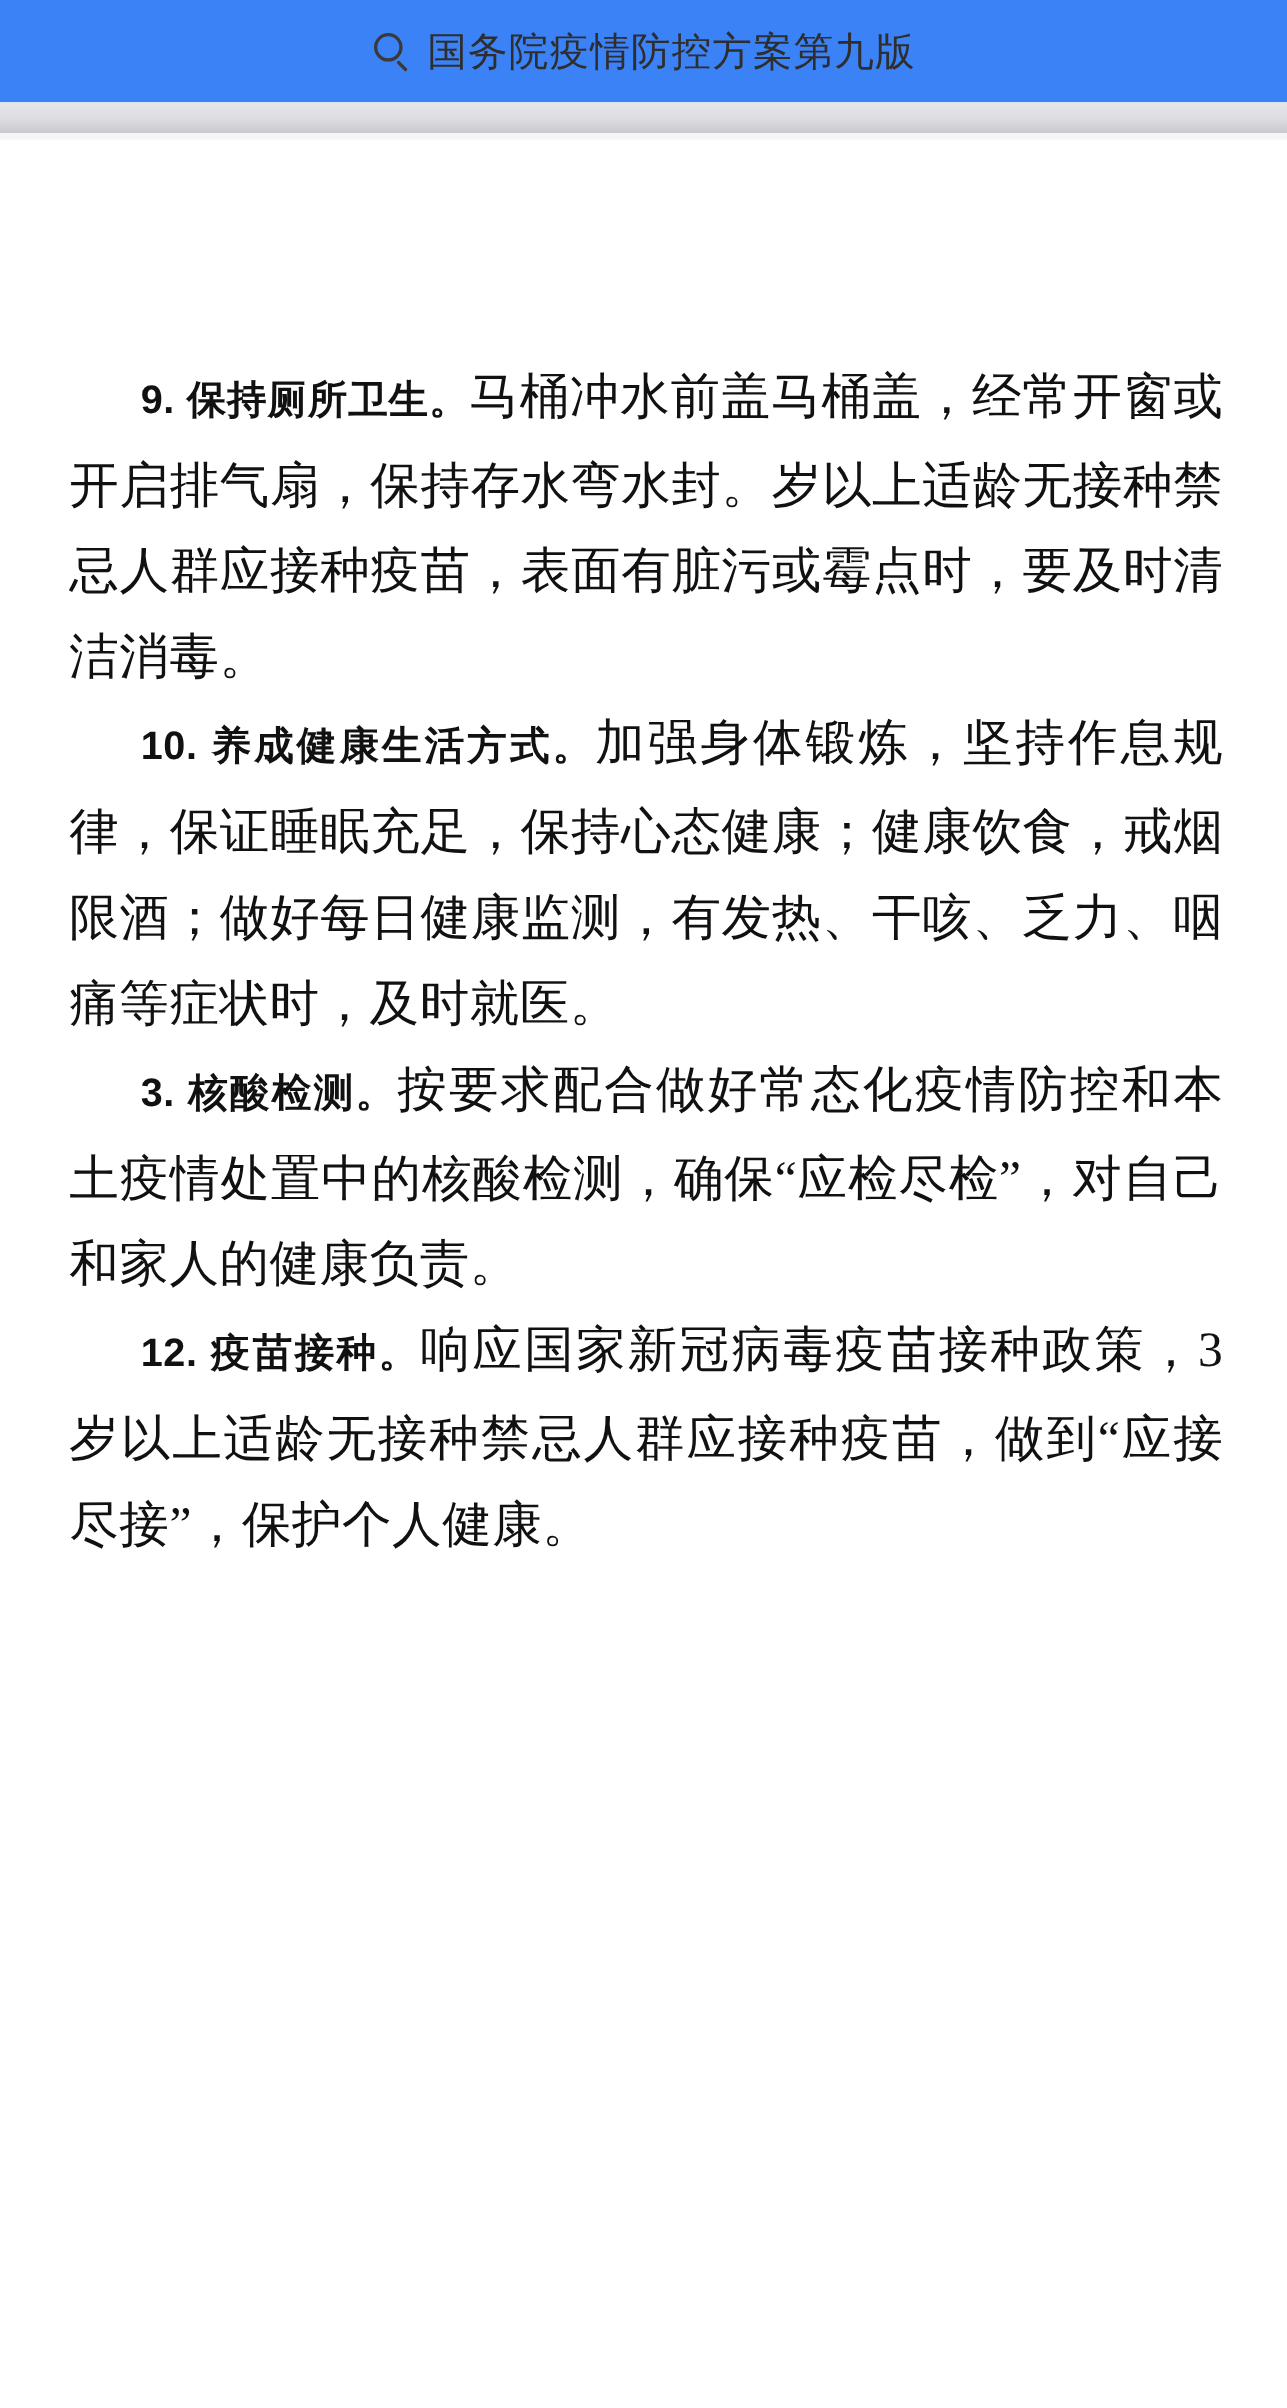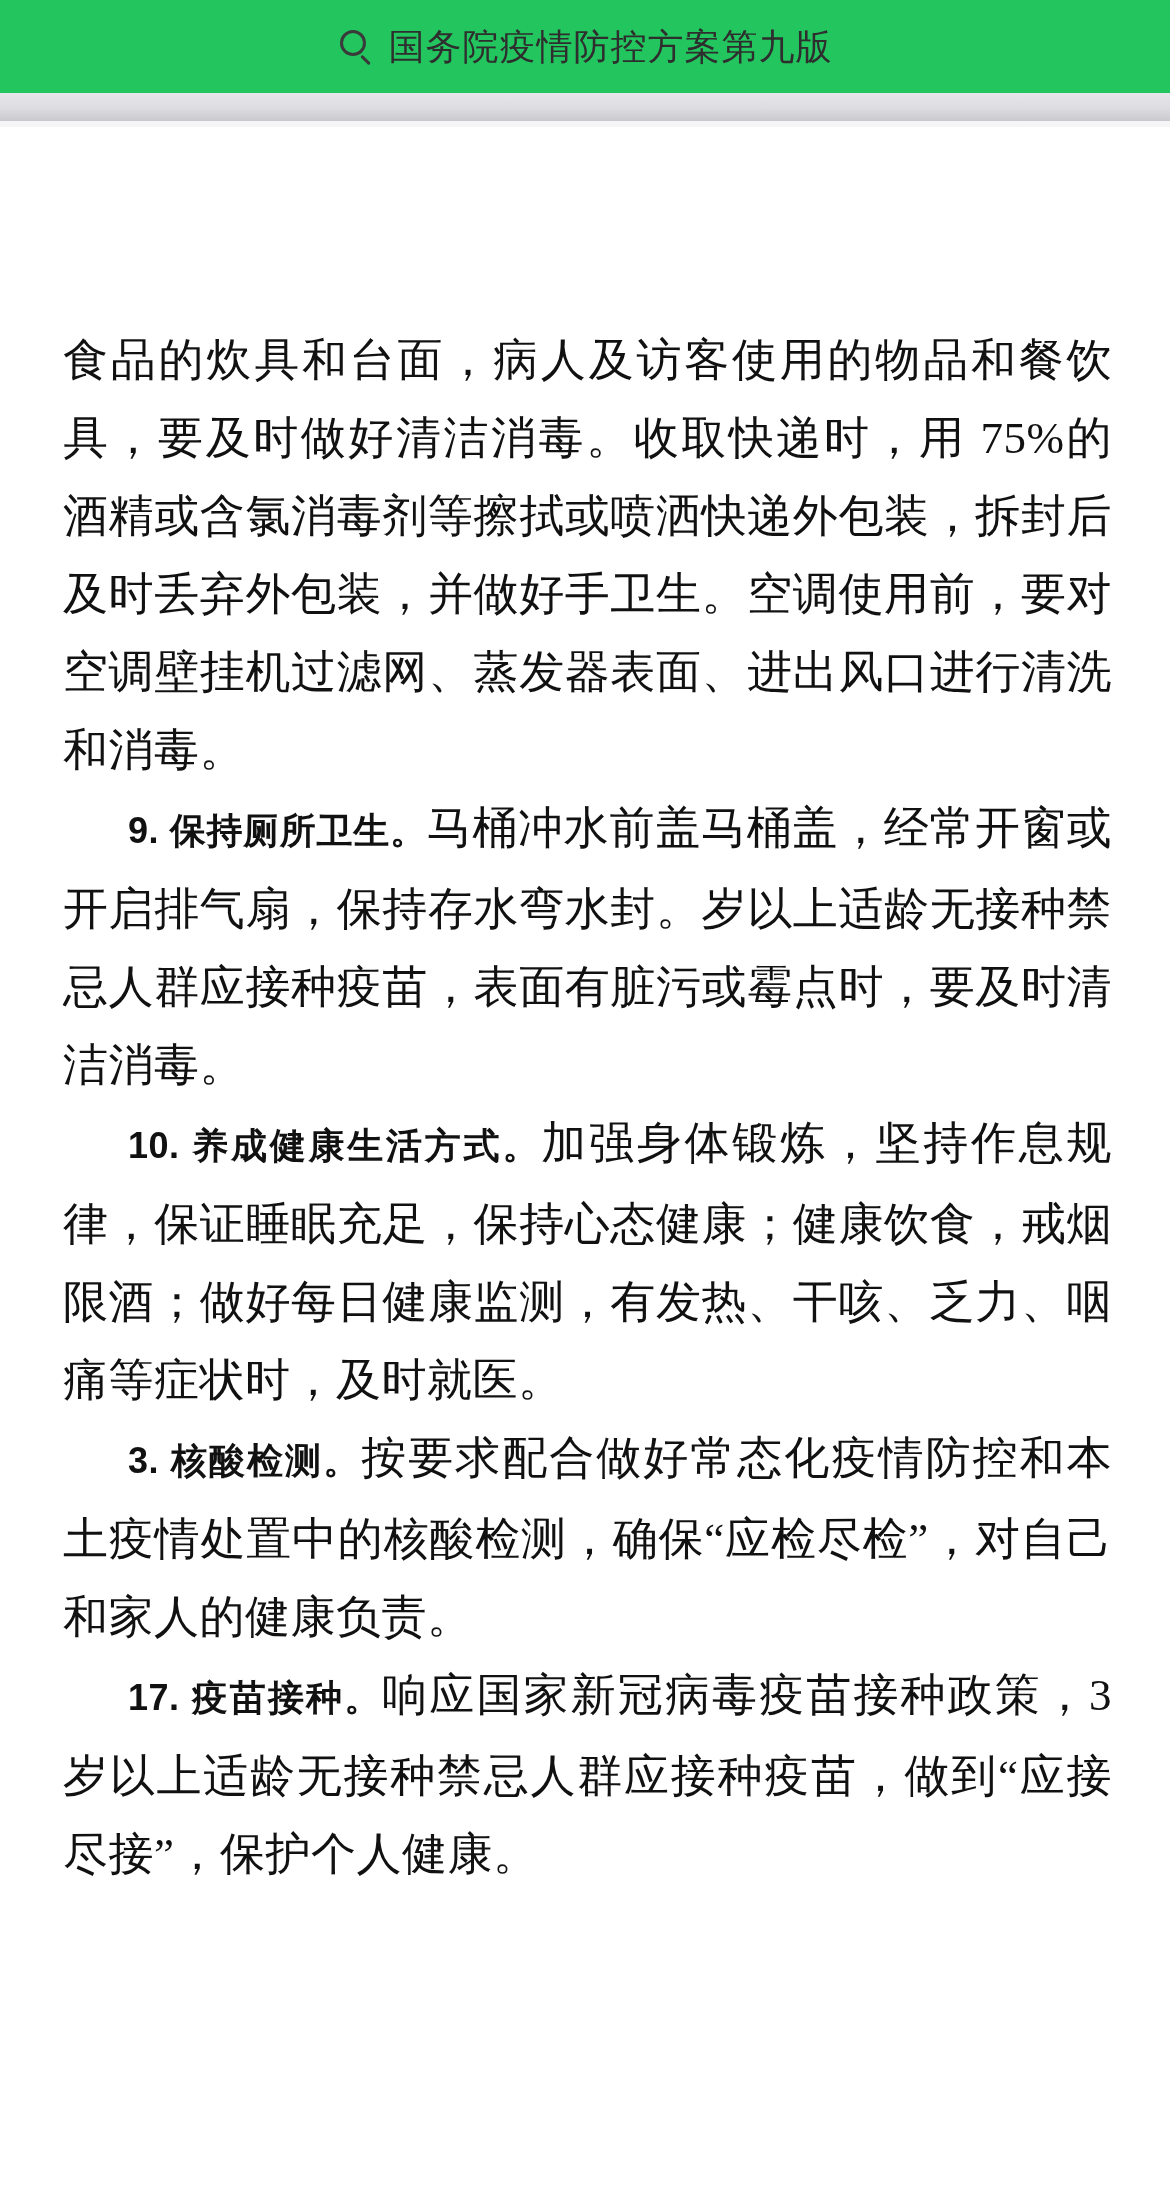--- a/index.html
+++ b/index.html
@@ -11,21 +11,21 @@
     overflow: hidden;
     font-family: "Liberation Serif", "DejaVu Serif", serif;
   }
 
   
   .titlebar {
     position: absolute;
     top: 0; left: 0;
     width: 100%;
     height: 93px;
-    background: #22c55e;
+    background: #3b82f6;
     display: flex;
     align-items: center;
     justify-content: center;
     gap: 13px;
   }
   .mag-icon {
     position: relative;
     width: 38px;
     height: 40px;
     flex: 0 0 auto;
@@ -106,20 +106,19 @@
       <span class="lens"></span>
       <span class="handle"></span>
     </span>
     <span class="title">国务院疫情防控方案第九版</span>
   </div>
 
   <div class="band"></div>
   <div class="band-strip"></div>
 
   <div class="doc" id="doc">
-      <p class="para"><span class="regular">食品的炊具和台面，病人及访客使用的物品和餐饮具，要及时做好清洁消毒。收取快递时，用 75%的酒精或含氯消毒剂等擦拭或喷洒快递外包装，拆封后及时丢弃外包装，并做好手卫生。空调使用前，要对空调壁挂机过滤网、蒸发器表面、进出风口进行清洗和消毒。</span></p>
       <p class="para indent"><span class="bold">9. 保持厕所卫生。</span><span class="regular">马桶冲水前盖马桶盖，经常开窗或开启排气扇，保持存水弯水封。岁以上适龄无接种禁忌人群应接种疫苗，表面有脏污或霉点时，要及时清洁消毒。</span></p>
       <p class="para indent"><span class="bold">10. 养成健康生活方式。</span><span class="regular">加强身体锻炼，坚持作息规律，保证睡眠充足，保持心态健康；健康饮食，戒烟限酒；做好每日健康监测，有发热、干咳、乏力、咽痛等症状时，及时就医。</span></p>
       <p class="para indent"><span class="bold">3. 核酸检测。</span><span class="regular">按要求配合做好常态化疫情防控和本土疫情处置中的核酸检测，确保“应检尽检”，对自己和家人的健康负责。</span></p>
-      <p class="para indent"><span class="bold">17. 疫苗接种。</span><span class="regular">响应国家新冠病毒疫苗接种政策，3 岁以上适龄无接种禁忌人群应接种疫苗，做到“应接尽接”，保护个人健康。</span></p>
+      <p class="para indent"><span class="bold">12. 疫苗接种。</span><span class="regular">响应国家新冠病毒疫苗接种政策，3 岁以上适龄无接种禁忌人群应接种疫苗，做到“应接尽接”，保护个人健康。</span></p>
     </div>
 
 </div>
 
 </body></html>

